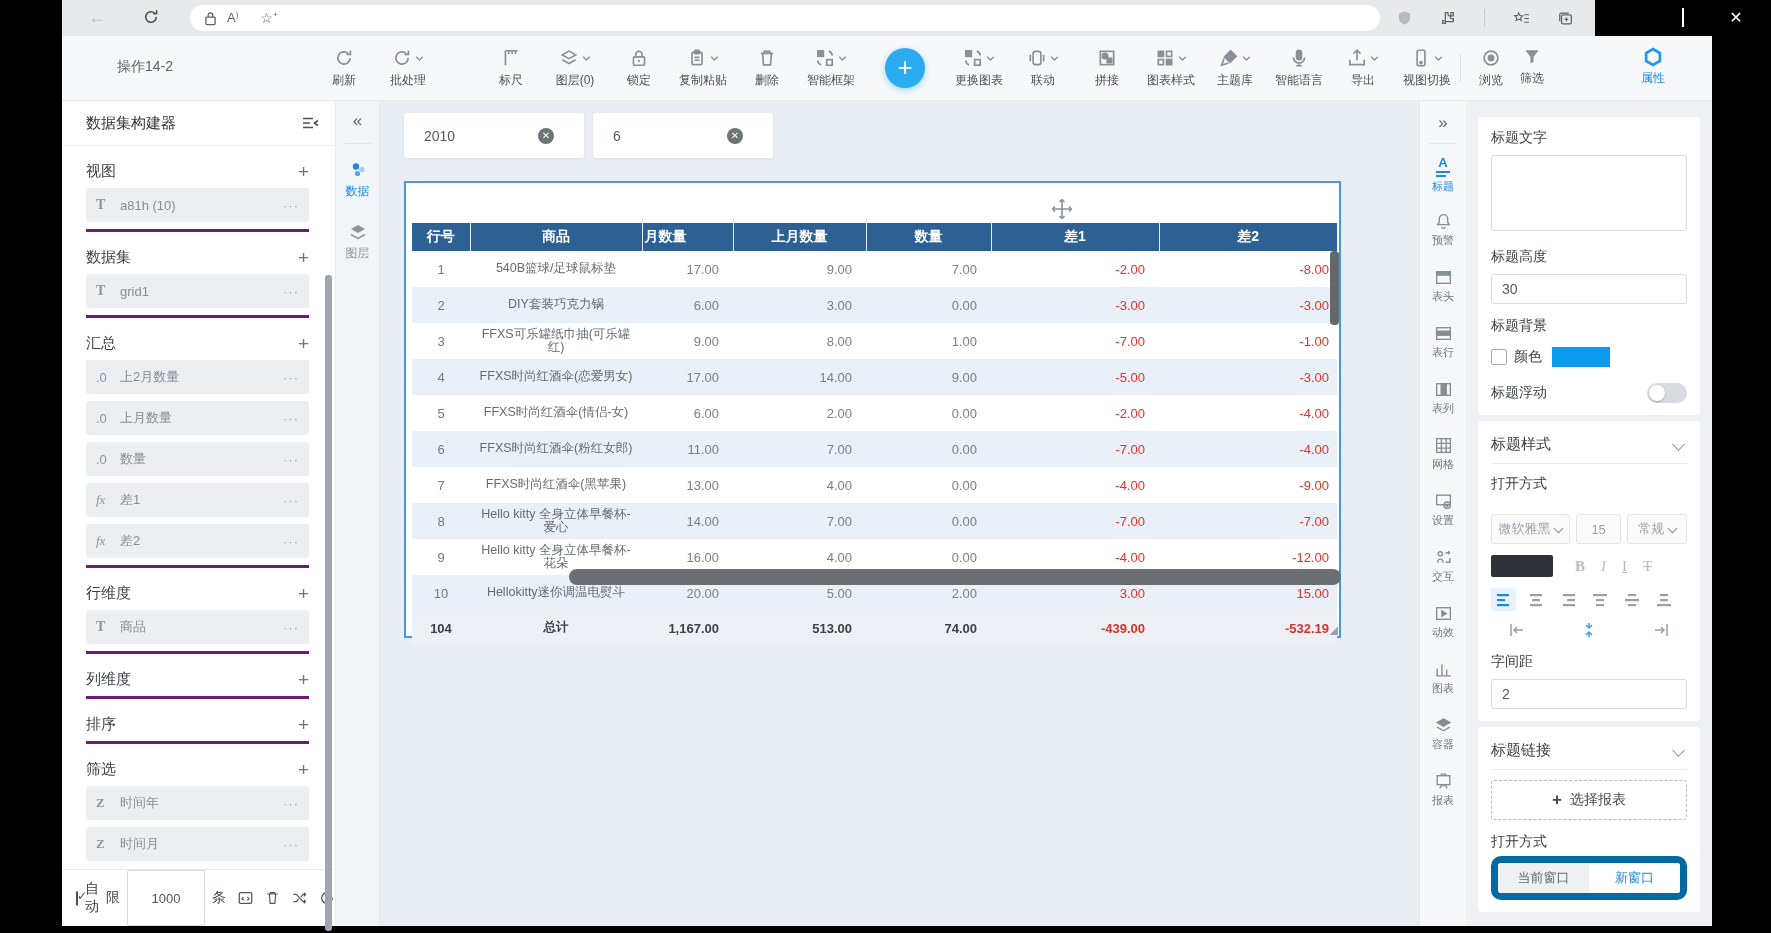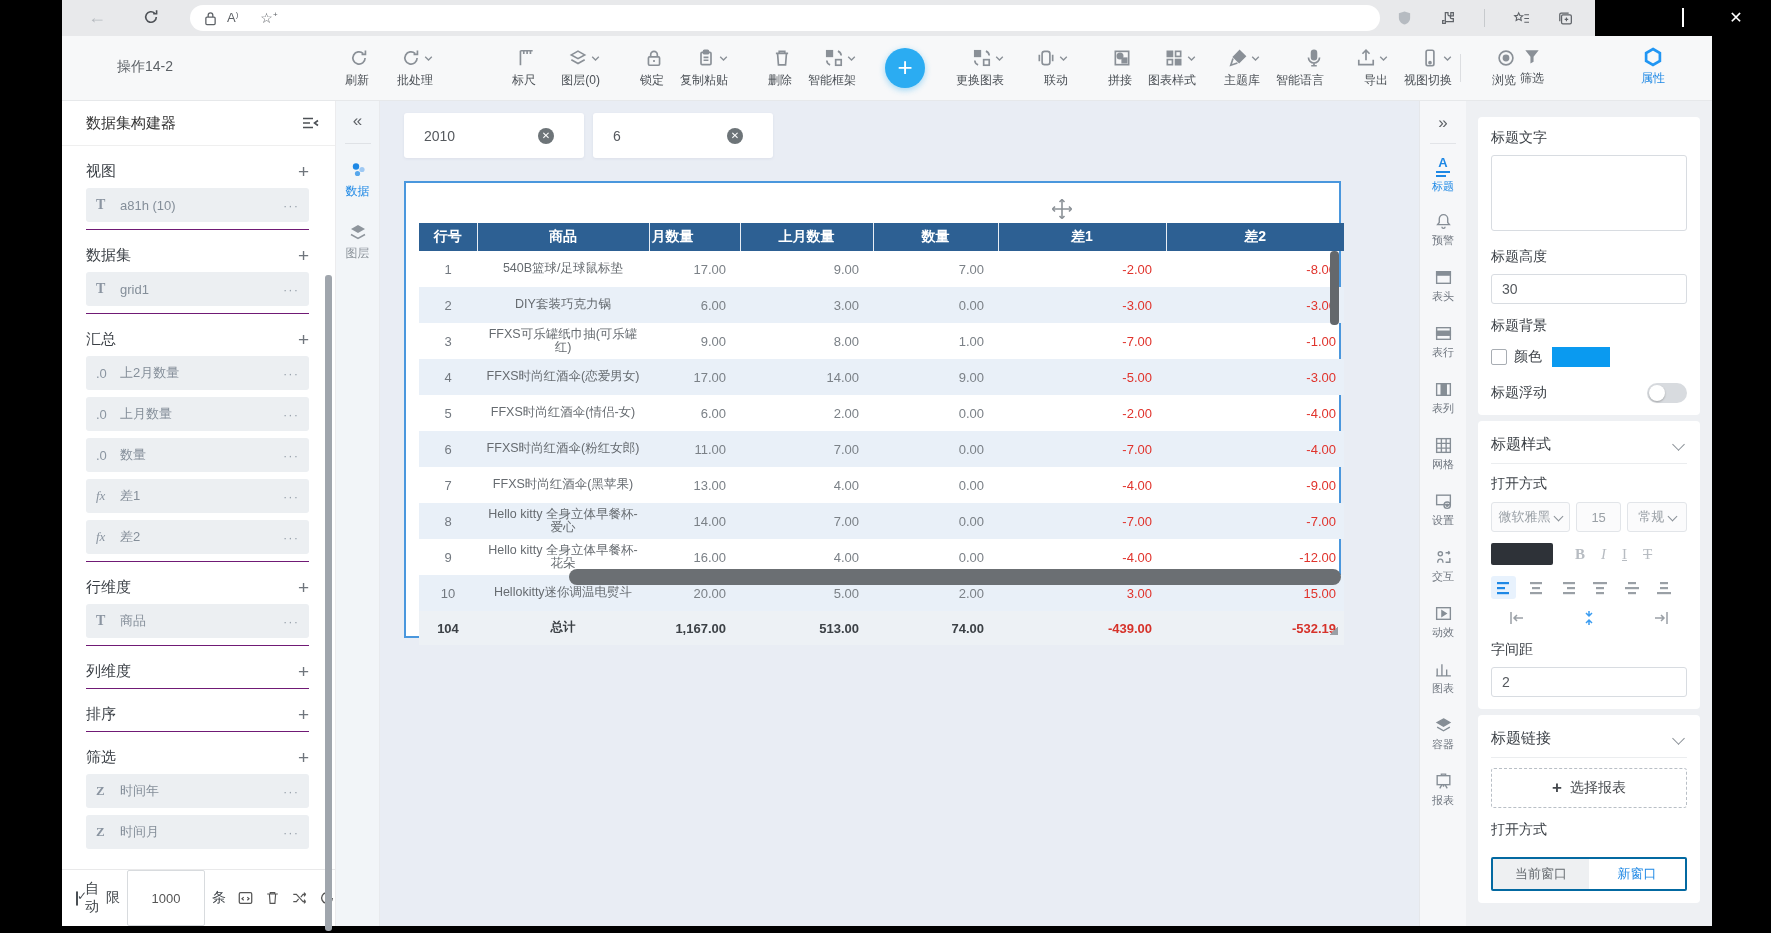--- a/index.html
+++ b/index.html
@@ -22,40 +22,40 @@
   .wc{color:#fff;width:22px;text-align:center;cursor:default}
   .wc-min{height:2px;background:#fff;width:12px;margin:0 5px}
   .wc-max{width:10px;height:10px;border:1.5px solid #fff;margin:0 5px}
   .wc-close{font-size:16px;line-height:16px}
   
   .app{position:absolute;left:62px;top:36px;width:1650px;height:890px;background:#fff;display:flex;flex-direction:column}
   
   .toolbar{flex:0 0 64px;background:#f7f8f9;border-bottom:1px solid #e6e8ea;position:relative;display:flex;align-items:center}
   .tb-title{position:absolute;left:55px;top:22px;font-size:14px;color:#5c6166}
   .tb-items{display:flex;align-items:center;margin-left:250px}
-  .tb-item{min-width:50px;padding:0 4px;margin:0 3px;display:flex;flex-direction:column;align-items:flex-end;cursor:pointer}
+  .tb-item{min-width:50px;padding:0 4px;margin:0 3px;display:flex;flex-direction:column;align-items:center;cursor:pointer}
   .tb-item .ic{height:22px;display:flex;align-items:center;gap:3px}
   .tb-item .lb{font-size:12px;color:#4b5056;margin-top:3px;white-space:nowrap}
   .tb-plus{width:40px;height:40px;border-radius:50%;background:#2bacf2;margin:0 22px;display:flex;align-items:center;
            justify-content:center;box-shadow:0 2px 6px rgba(43,172,242,.45);cursor:pointer}
   .tb-plus span{color:#fff;font-size:26px;line-height:26px;font-weight:400;margin-top:-2px}
   .tb-abs{position:absolute;top:11px;display:flex;flex-direction:column;align-items:center;cursor:pointer}
   .tb-abs .lb{font-size:12px;margin-top:3px}
   .tb-filter{right:168px}.tb-filter .lb{color:#4b5056}
   .tb-props{right:47px}.tb-props .lb{color:#1e88e5}
   .tb-divider{position:absolute;right:251px;top:18px;width:1px;height:28px;background:#dcdee1}
   
   .main{flex:1;display:flex;min-height:0}
   
   .sidebar{width:273px;background:#fff;border-right:1px solid #ececee;display:flex;flex-direction:column;position:relative}
   .sb-head{height:44px;border-bottom:1px solid #efefef;display:flex;align-items:center;padding:0 16px 0 24px}
   .sb-head .t{font-size:15px;color:#333;flex:1}
   .sb-scroll{flex:1;overflow:hidden;padding:0 26px 0 24px}
   .sb-sec{padding-top:13px}
-  .sb-sec+.sb-sec{border-top:1px solid #701a75;margin-top:1px}
+  .sb-sec+.sb-sec{border-top:3px solid #701a75;margin-top:1px}
   .sb-sec-h{display:flex;align-items:center;height:24px;margin-bottom:5px}
   .sb-sec-h .n{font-size:15px;color:#3a3f45;flex:1}
   .sb-plus{color:#6f757c;font-size:19px;line-height:19px;cursor:pointer}
   .sb-item{height:34px;background:#eceff2;border-radius:3px;display:flex;align-items:center;padding:0 10px;
            margin-bottom:7px;cursor:pointer}
   .sb-item .fi{width:24px;color:#8b95a1;font-size:13px;flex:none}
   .fi.ft{font-family:"Liberation Serif",serif;font-weight:700;font-size:14px}
   .fi.ffx{font-family:"Liberation Serif",serif;font-style:italic}
   .fi.fz{font-family:"Liberation Serif",serif;font-weight:700}
   .sb-item .il{font-size:13px;color:#848e99;flex:1;white-space:nowrap;overflow:hidden}
@@ -78,21 +78,21 @@
   
   .canvas{flex:1;background:#e9edf4;position:relative;min-width:0}
   .chip{position:absolute;top:12px;height:45px;width:180px;background:#fff;border-radius:3px;
         box-shadow:0 1px 3px rgba(60,80,120,.08);display:flex;align-items:center}
   .chip .cv{font-size:14px;color:#55595e;margin-left:20px;flex:1}
   .chip .cx{width:16px;height:16px;border-radius:50%;background:#6d7478;color:#fff;font-size:10px;line-height:16px;
             text-align:center;margin-right:30px;cursor:pointer}
   
   .widget{position:absolute;left:24px;top:80px;width:937px;height:457px;background:#fff;
           border:2px solid #4a97dd;box-sizing:border-box}
-  .grid-wrap{position:absolute;left:13px;top:40px}
+  .grid-wrap{position:absolute;left:6px;top:40px}
   table.grid{border-collapse:collapse;table-layout:fixed;width:925px}
   .grid col.c0{width:58px}.grid col.c1{width:172px}.grid col.c2{width:91px}.grid col.c3{width:133px}
   .grid col.c4{width:125px}.grid col.c5{width:168px}.grid col.c6{width:178px}
   .grid th{background:#2d6093;color:#fff;font-size:14px;font-weight:700;height:28px;padding:0;
            border-right:1px solid #e8eef5;text-align:center}
   .grid th:last-child{border-right:none}
   .grid th.hl{text-align:left;padding-left:2px}
   .grid td{font-size:13px;height:34px;padding:1px 4px;vertical-align:middle}
   .grid tr.alt td{background:#e9f0f8}
   .grid td.no{text-align:center;color:#737980;font-size:13px}
@@ -133,36 +133,36 @@
   .pinput{width:100%;height:30px;border:1px solid #d8dce1;border-radius:3px;margin-top:8px;box-sizing:border-box;
           font-size:14px;color:#55595e;padding:0 10px;background:#fff}
   .prow{display:flex;align-items:center;margin-top:12px}
   .pcheck{width:14px;height:14px;border:1px solid #a8adb3;border-radius:2px;background:#fff;margin-right:7px;cursor:pointer}
   .swatch{width:58px;height:20px;margin-left:10px;cursor:pointer}
   .toggle{width:40px;height:20px;border-radius:10px;background:#d8dbdf;position:relative;margin-left:auto;cursor:pointer}
   .toggle .knob{position:absolute;left:2px;top:2px;width:16px;height:16px;border-radius:50%;background:#fff;
                 box-shadow:0 1px 2px rgba(0,0,0,.25)}
   .sec-h{display:flex;align-items:center;padding:2px 0 9px;border-bottom:1px solid #ebedef}
   .sec-h .t{font-size:15px;color:#3a3f45;flex:1}
-  .fontrow{display:flex;gap:6px;margin-top:9px}
+  .fontrow{display:flex;gap:6px;margin-top:21px}
   .fbox{height:28px;border:1px solid #e2e5e9;background:#fbfbfc;border-radius:3px;display:flex;align-items:center;
         justify-content:center;font-size:13px;color:#9aa0a6;gap:5px;cursor:pointer}
   .fbox .chev{width:6px;height:6px;margin:0 0 2px}
   .f1{flex:1.6}.f2{flex:.9}.f3{flex:1.2}
   .biusrow{display:flex;align-items:center;margin-top:11px;gap:16px}
   .cswatch{width:62px;height:22px;background:#2e3238;border-radius:2px;margin-right:6px;cursor:pointer}
   .bius{font-size:15px;color:#b7bcc2;cursor:pointer;font-family:"Liberation Serif",serif}
   .alignrow{display:flex;gap:7px;margin-top:11px}
   .al{width:25px;height:23px;border-radius:3px;display:flex;align-items:center;justify-content:center;cursor:pointer}
   .al.active{background:#e8f2fd}
   .arrowrow{display:flex;justify-content:space-between;padding:0 16px;margin-top:10px}
   .dashed-btn{border:1px dashed #b9bfc6;border-radius:3px;height:38px;display:flex;align-items:center;
               justify-content:center;gap:8px;font-size:14px;color:#45494e;margin-top:10px;cursor:pointer;background:#fff}
   .dashed-btn .pl{font-size:17px;font-weight:700}
-  .seg{display:flex;margin-top:18px;border:2px solid #0369a1;border-radius:2px;overflow:hidden}
+  .seg{display:flex;margin-top:5px;border:7px solid #0369a1;border-radius:10px;overflow:hidden}
   .seg .opt{flex:1;height:30px;display:flex;align-items:center;justify-content:center;font-size:13px;cursor:pointer}
   .seg .opt.off{background:#eef0f2;color:#666b70}
   .seg .opt.on{background:#fff;color:#1e88e5}
   .gear{cursor:pointer}
 </style>
 </head>
 <body>
 
 <div class="titlebar">
   <div class="tb-back">←</div>

